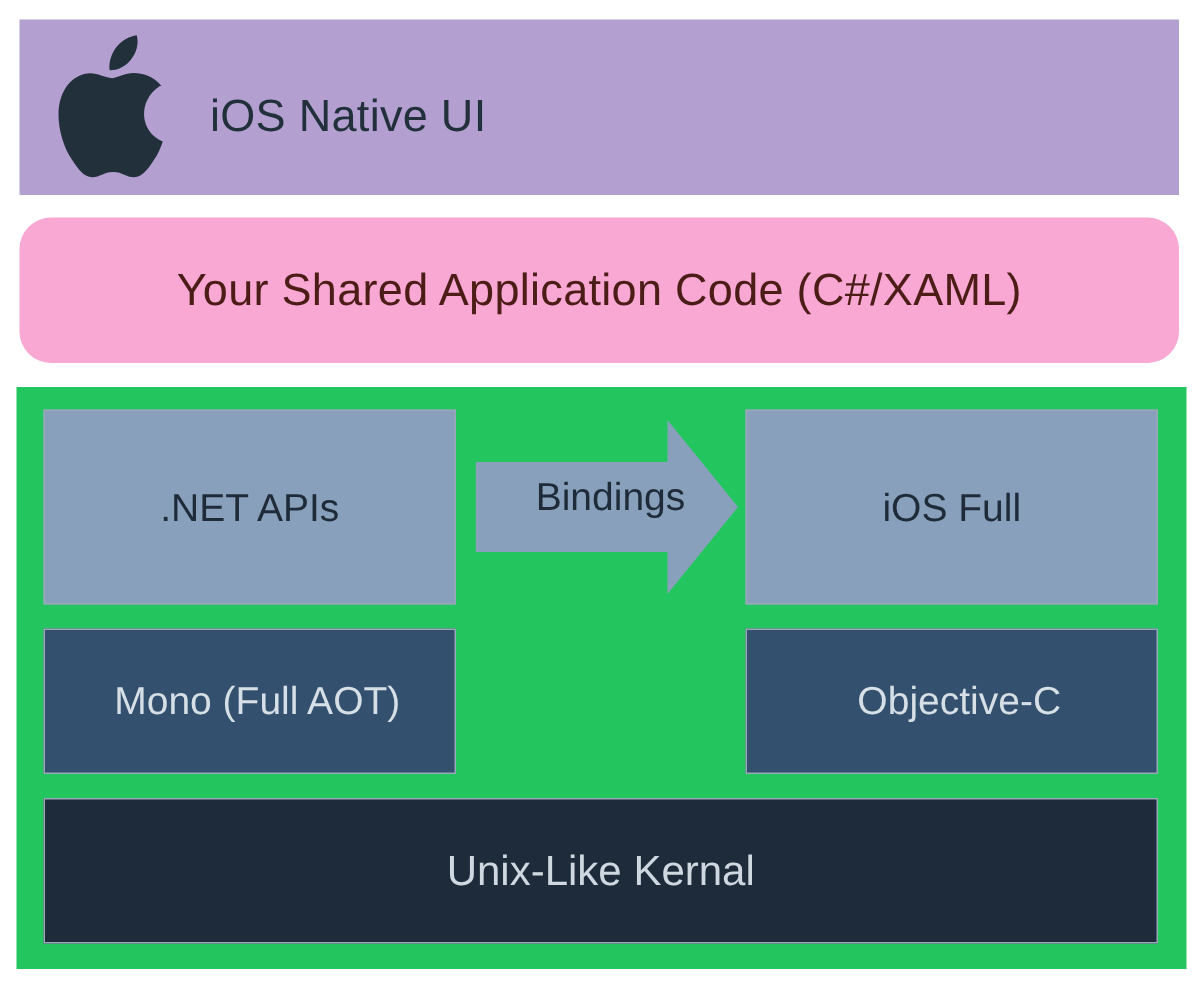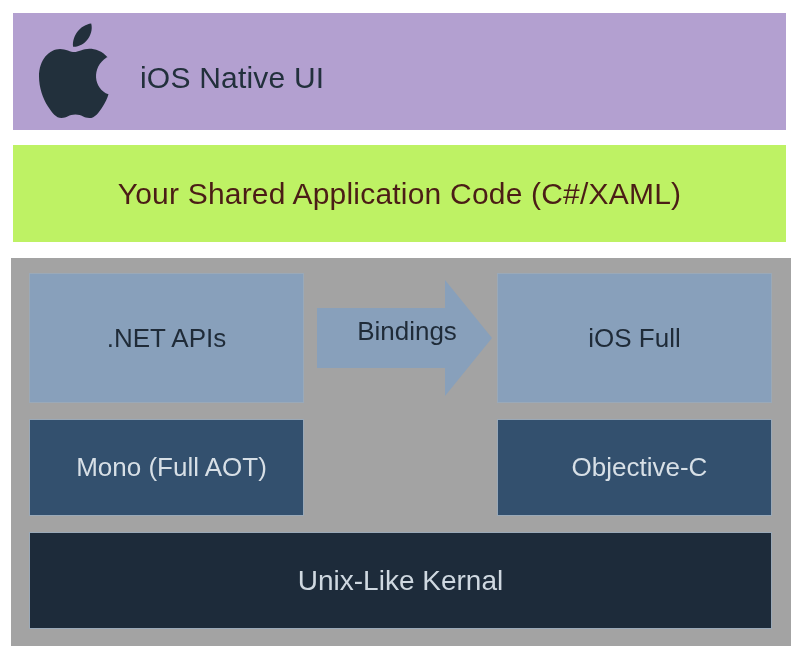--- a/index.html
+++ b/index.html
@@ -50,37 +50,38 @@
     letter-spacing: 0.2px;
     line-height: 1;
     white-space: nowrap;
   }
   
   #shared-code-band {
     left: 13px;
     top: 145px;
     width: 773px;
     height: 97px;
-    background: #bef264;
+    background: #f9a8d4;
     justify-content: center;
+    border-radius: 21px;
   }
   #shared-code-label {
     font-size: 30px;
     color: #4b1d16;
     letter-spacing: 0.2px;
     white-space: nowrap;
   }
   
   #platform-container {
     position: absolute;
     left: 11px;
     top: 258px;
     width: 780px;
     height: 388px;
-    background: #a3a3a3;
+    background: #22c55e;
   }
   .box {
     position: absolute;
     box-sizing: border-box;
     display: flex;
     align-items: center;
     justify-content: center;
     border: 1px solid #9aa9b8;
   }
   .box-api {

